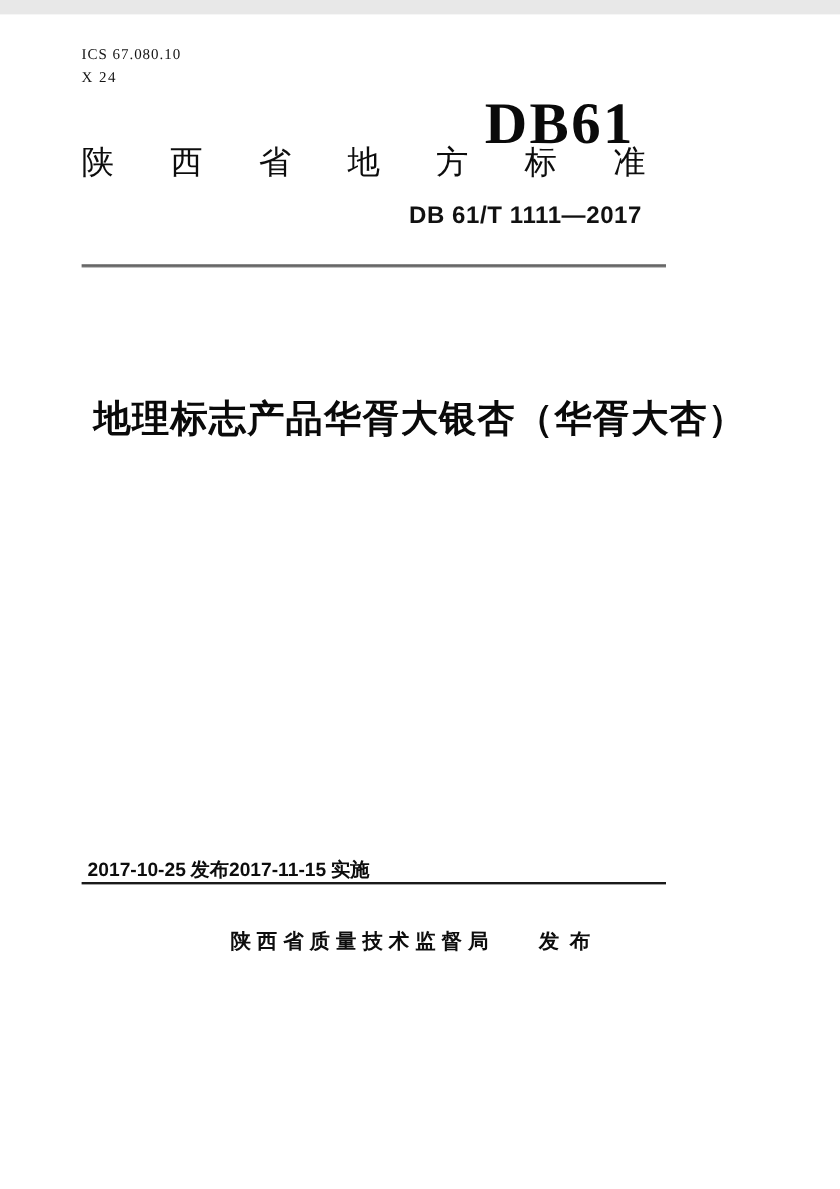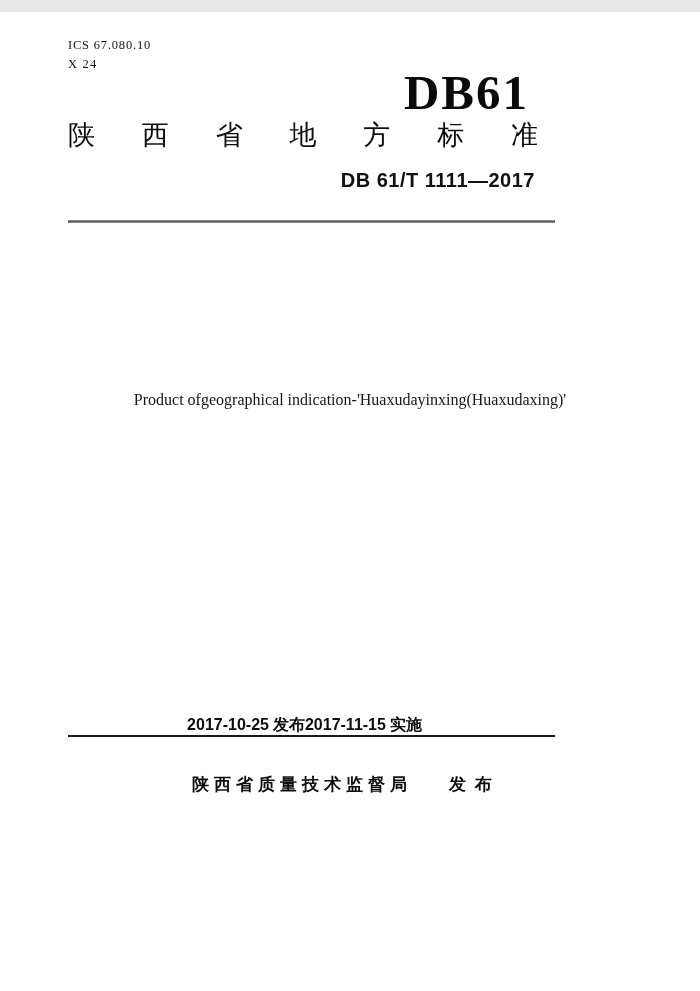--- a/index.html
+++ b/index.html
@@ -20,21 +20,21 @@
     font-family: "Liberation Serif", serif;
     font-size: 12.5px; letter-spacing: 0.8px; color: #141414;
   }
   .doc-class {
     position: absolute; left: 68px; top: 45px;
     font-family: "Liberation Serif", serif;
     font-size: 12.5px; letter-spacing: 1.2px; color: #141414; text-align: right;
   }
   
   .db-logo {
-    position: absolute; top: 56px; right: 171px;
+    position: absolute; top: 66px; right: 171px;
     font-family: "Liberation Serif", serif;
     font-weight: 700; font-size: 49px; line-height: 1;
     letter-spacing: 2px; color: #0a0a0a;
   }
   
   .std-name {
     position: absolute; left: 68px; top: 107px; width: 470px;
     display: flex; justify-content: space-between;
     font-size: 27px; font-weight: 500; line-height: 1.2; color: #0d0d0d;
   }
@@ -57,21 +57,21 @@
   }
   .title-en {
     position: absolute; left: 0; top: 379px; width: 700px;
     text-align: center;
     font-family: "Liberation Serif", serif;
     font-size: 16px; color: #161616;
   }
   
   .dates-row {
     position: absolute; left: 68px; top: 703px; width: 487px;
-    display: flex; justify-content: center; align-items: baseline;
+    display: flex; justify-content: flex-start; align-items: baseline;
     font-size: 16px; font-weight: 600; color: #0d0d0d;
   }
   .dates-row .date-left  { margin-left: 5px; }
   .dates-row .date-right { margin-right: 19px; }
   .date-label { margin-left: 4px; }
   .dates-rule {
     position: absolute; left: 68px; top: 723px; width: 487px; height: 2px;
     background: #1a1a1a;
   }
   
@@ -100,21 +100,21 @@
     <span>地</span>
     <span>方</span>
     <span>标</span>
     <span>准</span>
   </div>
 
   <div class="std-number">DB 61/T 1111—2017</div>
 
   <div class="header-rule"></div>
 
-  <div class="title-en">Product ofgeographical indication-'Huaxudayinxing(Huaxudaxing)'</div>
+  <div class="title-cn">地理标志产品华胥大银杏（华胥大杏）</div>
 
   <div class="dates-row">
     <span class="date-left"><span>2017-10-25</span><span class="date-label">发布</span></span>
     <span class="date-right"><span>2017-11-15</span><span class="date-label">实施</span></span>
   </div>
 
   <div class="dates-rule"></div>
 
   <div class="publisher-row">
     <span class="publisher-name">陕西省质量技术监督局</span>

